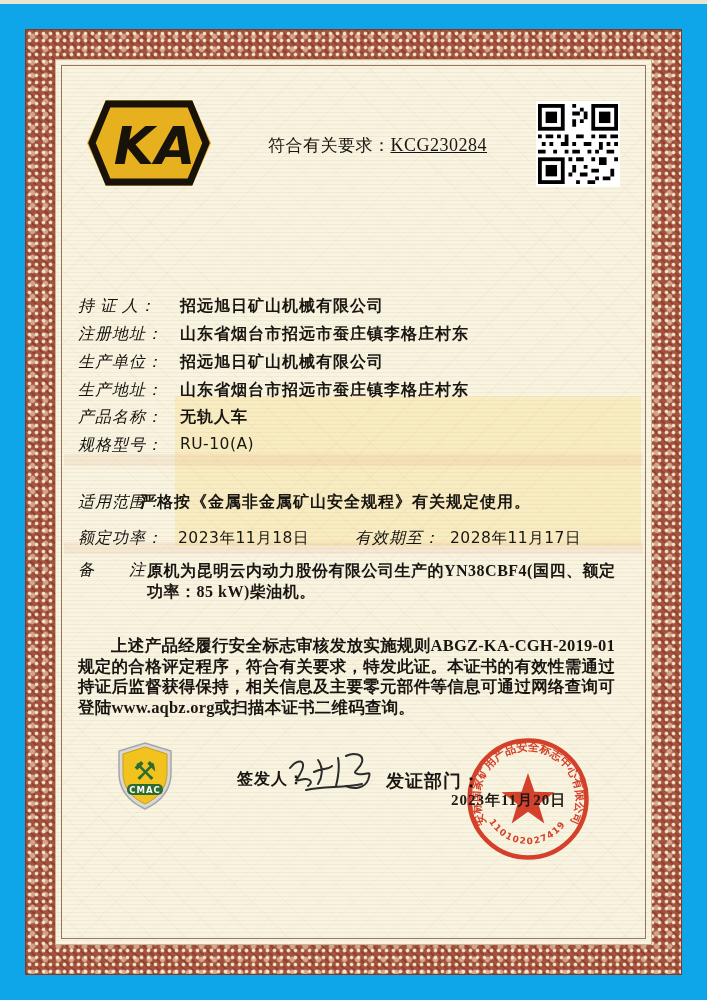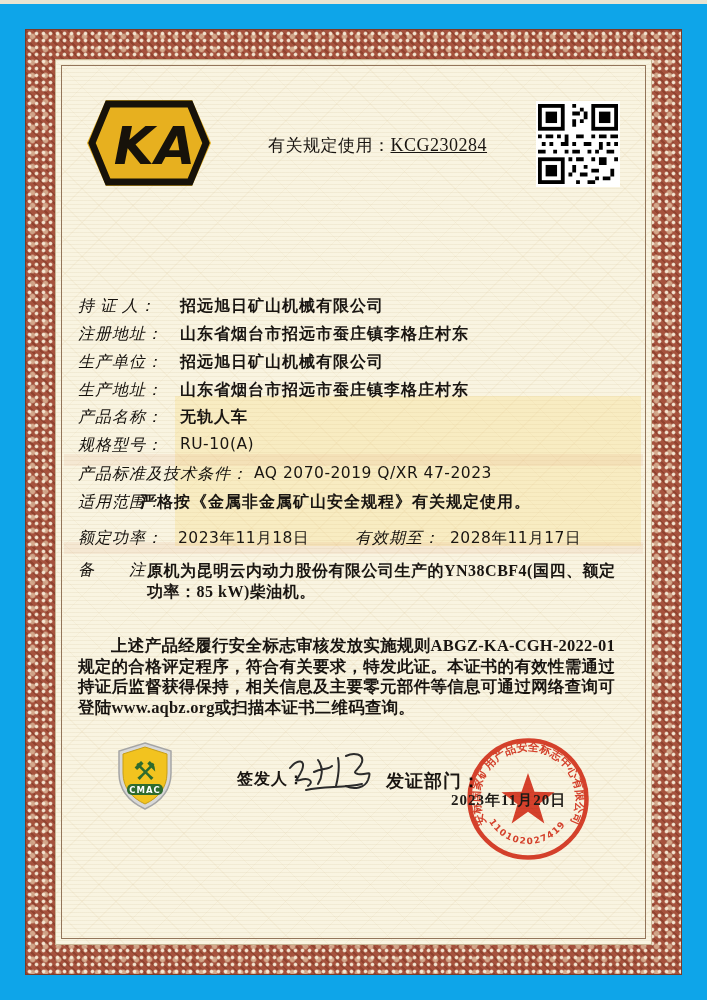--- a/index.html
+++ b/index.html
@@ -79,21 +79,21 @@
   <div class="wm-pink2"></div>
 
   <div class="ka-logo">
     <svg viewBox="0 0 128 90" width="128" height="90">
       <polygon points="21,2 107,2 126,45 107,88 21,88 2,45" fill="#e7b01f"></polygon>
       <polygon points="23,6 105,6 121,45 105,84 23,84 7,45" fill="#e7b01f" stroke="#17120a" stroke-width="7"></polygon>
       <text x="70" y="66" text-anchor="middle" font-family="'DejaVu Sans',sans-serif" font-size="52" font-weight="900" font-style="italic" fill="#17120a" letter-spacing="1">KA</text>
     </svg>
   </div>
   <div class="cert-no">
-    <span>有关规定使用：</span><span class="num">KCG230284</span>
+    <span>符合有关要求：</span><span class="num">KCG230284</span>
   </div>
   <div class="qr">
     <svg viewBox="0 0 84 84" width="80" height="82">
       <rect width="84" height="84" fill="#fff"></rect>
       <g fill="#000">
         <rect x="0" y="0" width="28" height="28"></rect>
           <rect x="4" y="4" width="20" height="20" fill="#fff"></rect>
           <rect x="8" y="8" width="12" height="12"></rect>
         <rect x="56" y="0" width="28" height="28"></rect>
           <rect x="60" y="4" width="20" height="20" fill="#fff"></rect>
@@ -130,42 +130,38 @@
     <span class="val vx180 v-kai">山东省烟台市招远市蚕庄镇李格庄村东</span>
   </div>
   <div class="row r5">
     <span class="lab">产品名称：</span>
     <span class="val vx180 v-kai">无轨人车</span>
   </div>
   <div class="row r6">
     <span class="lab">规格型号：</span>
     <span class="val vx180 v-hei">RU-10(A)</span>
   </div>
-  <div class="row r7">
-    <span class="lab">产品标准及技术条件：</span>
-    <span class="val vx252 v-hei">AQ 2070-2019 Q/XR 47-2023</span>
-  </div>
   <div class="row r8">
     <span class="lab">适用范围：</span>
     <span class="val vx140 v-kai">严格按《金属非金属矿山安全规程》有关规定使用。</span>
   </div>
 
   <div class="row dates">
     <span class="lab">额定功率：</span>
     <span class="val val1 v-hei">2023年11月18日</span>
     <span class="lab lab2">有效期至：</span>
     <span class="val val2 v-hei">2028年11月17日</span>
   </div>
 
   <div class="row remark">
     <span class="lab">备　　注：</span>
     <span class="rv">原机为昆明云内动力股份有限公司生产的YN38CBF4(国四、额定功率：85 kW)柴油机。</span>
   </div>
 
-  <div class="statement">上述产品经履行安全标志审核发放实施规则ABGZ-KA-CGH-2022-01规定的合格评定程序，符合有关要求，特发此证。本证书的有效性需通过持证后监督获得保持，相关信息及主要零元部件等信息可通过网络查询可登陆www.aqbz.org或扫描本证书二维码查询。</div>
+  <div class="statement">上述产品经履行安全标志审核发放实施规则ABGZ-KA-CGH-2019-01规定的合格评定程序，符合有关要求，特发此证。本证书的有效性需通过持证后监督获得保持，相关信息及主要零元部件等信息可通过网络查询可登陆www.aqbz.org或扫描本证书二维码查询。</div>
 
   <div class="cmac-badge">
     <svg viewBox="0 0 56 68" width="56" height="68">
       <path d="M28 1 L54 9 V31 C54 49 43 60 28 67 C13 60 2 49 2 31 V9 Z" fill="#d8d8d8" stroke="#a5a5a5" stroke-width="1.5"></path>
       <path d="M28 5 L50 12 V31 C50 46 41 56 28 62 C15 56 6 46 6 31 V12 Z" fill="#f2c31f" stroke="#c79e16" stroke-width="1"></path>
       <text x="28" y="38" text-anchor="middle" font-size="26" fill="#2e6b2e" font-family="'DejaVu Sans',sans-serif">⚒</text>
       <rect x="10" y="42" width="36" height="11" rx="5" fill="#2e6b2e"></rect>
       <text x="28" y="50.5" text-anchor="middle" font-size="8.5" font-weight="bold" fill="#ffffff" font-family="'DejaVu Sans',sans-serif" letter-spacing="1">CMAC</text>
     </svg>
   </div>

